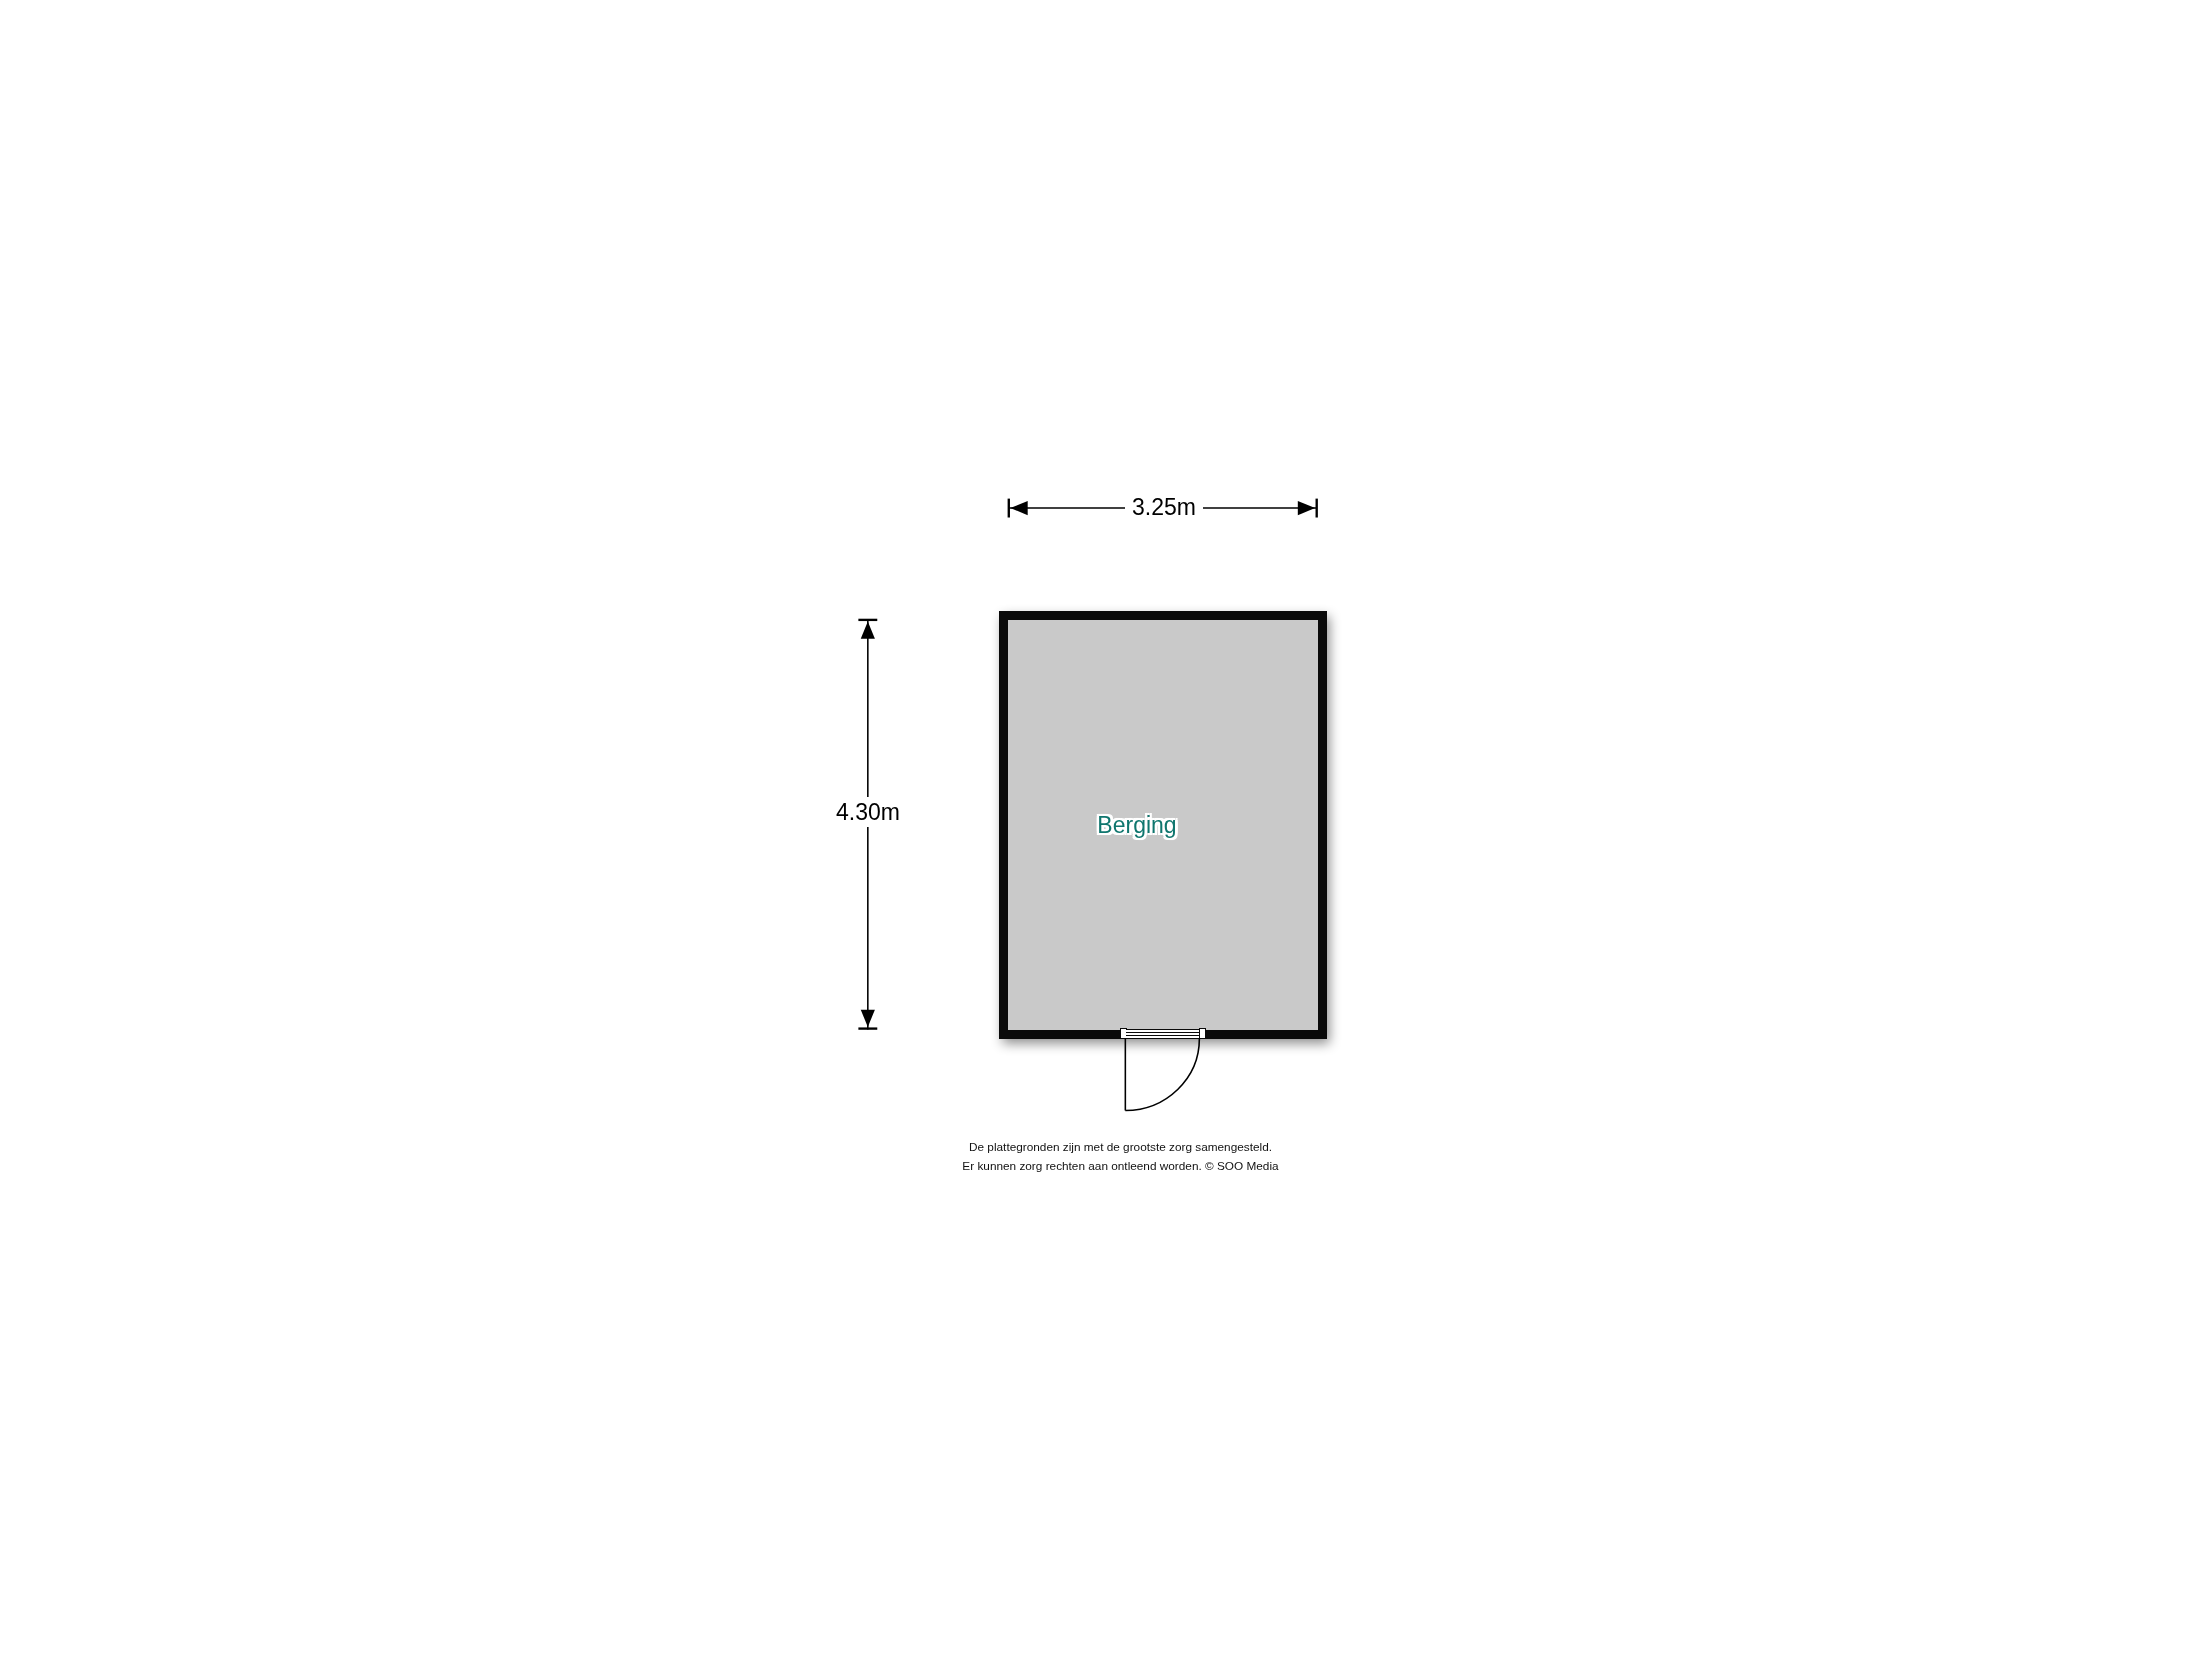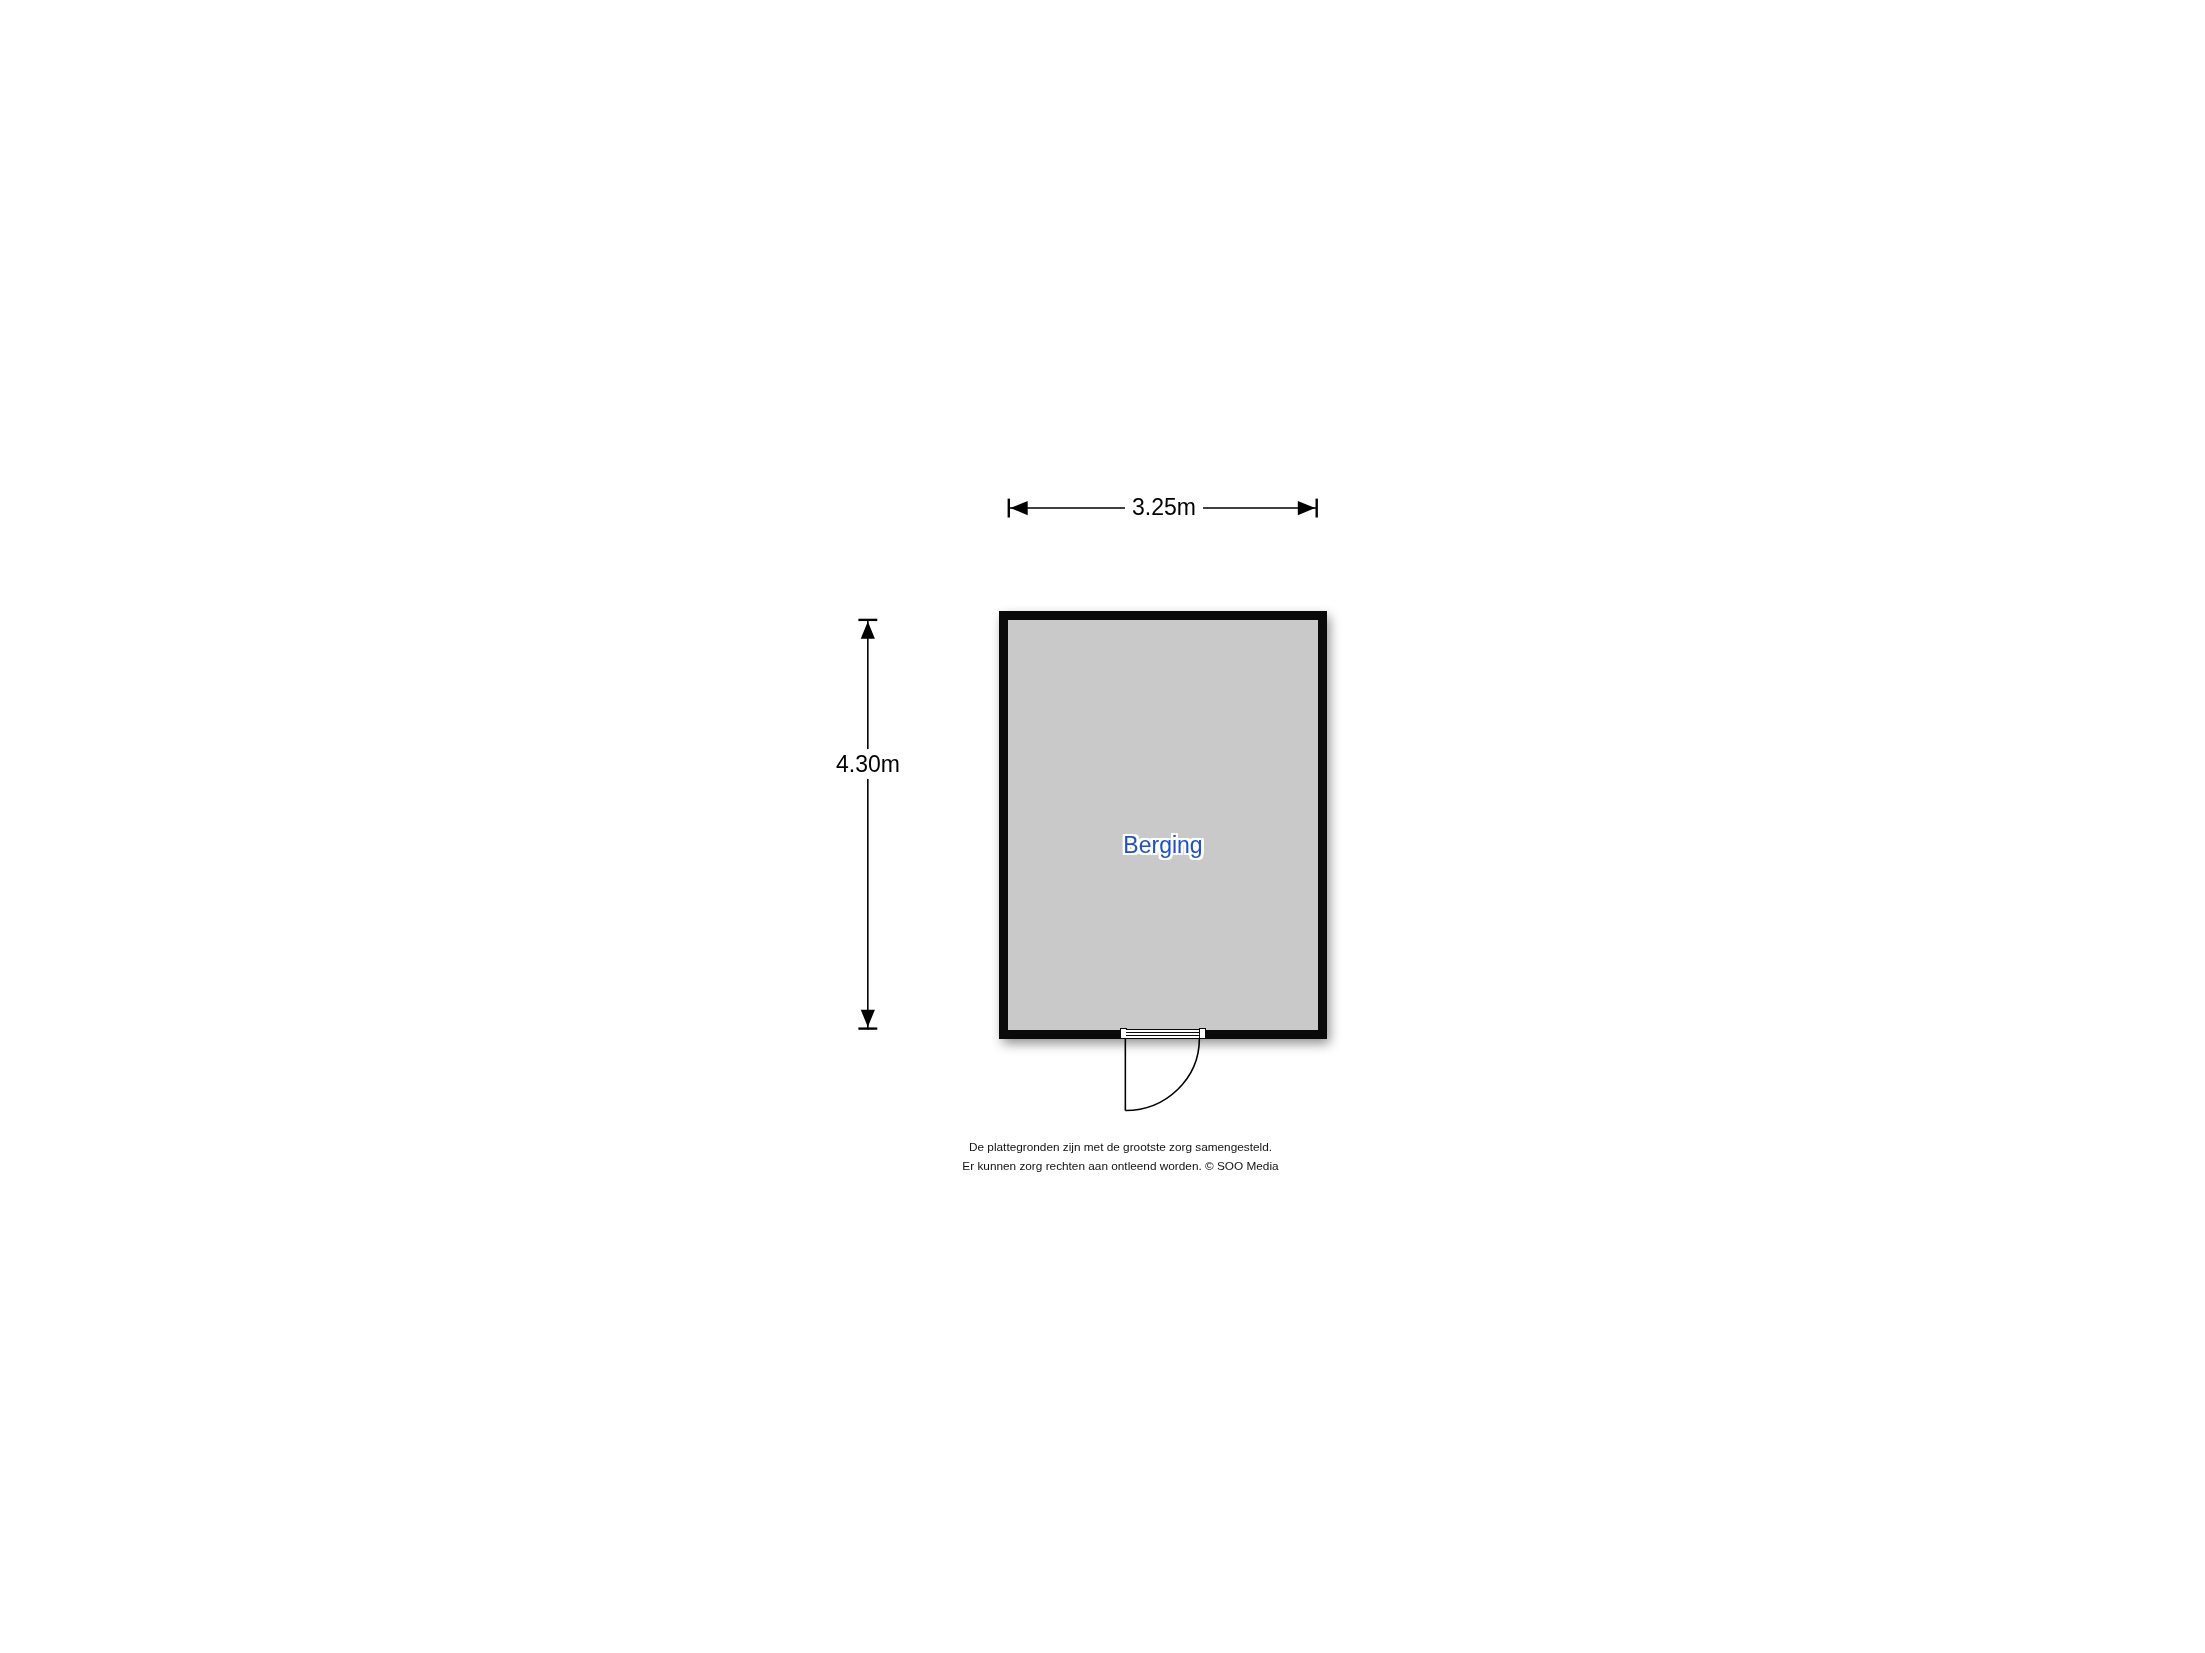--- a/index.html
+++ b/index.html
@@ -27,34 +27,33 @@
     position: absolute;
     left: 999px; top: 611px;
     width: 328px; height: 428px;
     border: 9.5px solid var(--wall);
     background: var(--room-fill);
     box-shadow: 3.2px 4.7px 11px rgba(0,0,0,0.45);
     z-index: 1;
   }
   .room-label {
     position: absolute;
-    left: 999px; top: 810px;
+    left: 973px; top: 810px;
     width: 328px;
     text-align: center;
     font-size: 23px;
     line-height: 30px;
-    color: #1d4ed8;
+    color: #0f766e;
     z-index: 4;
     text-shadow:
       -2.4px -2.4px 0 #fff,  2.4px -2.4px 0 #fff,
       -2.4px  2.4px 0 #fff,  2.4px  2.4px 0 #fff,
       -2.4px  0   0 #fff,  2.4px  0   0 #fff,
        0   -2.4px 0 #fff,  0    2.4px 0 #fff,
       -1.6px -1.6px 0.8px #fff, 1.6px 1.6px 0.8px #fff;
-    margin-top: 20px;
   }
   
   .door-opening {
     position: absolute;
     left: 1120px; top: 1029px;
     width: 86px; height: 9.5px;
     background: #fff;
     z-index: 2;
   }
   .door-cap {
@@ -91,21 +90,21 @@
   
   .dim-label-wrap {
     position: absolute;
     width: 158px;
     text-align: center;
     z-index: 4;
     font-size: 23px;
     line-height: 30px;
   }
   .dim-label-wrap.width  { left: 1085px; top: 492px; }
-  .dim-label-wrap.height { left: 789px; top: 749px; }
+  .dim-label-wrap.height { left: 789px; top: 797px; }
   .dim-label {
     display: inline-block;
     background: var(--bg);
     padding: 0 7px;
   }
   
   .disclaimer {
     position: absolute;
     left: 884px; top: 1118px;
     width: 473px;

